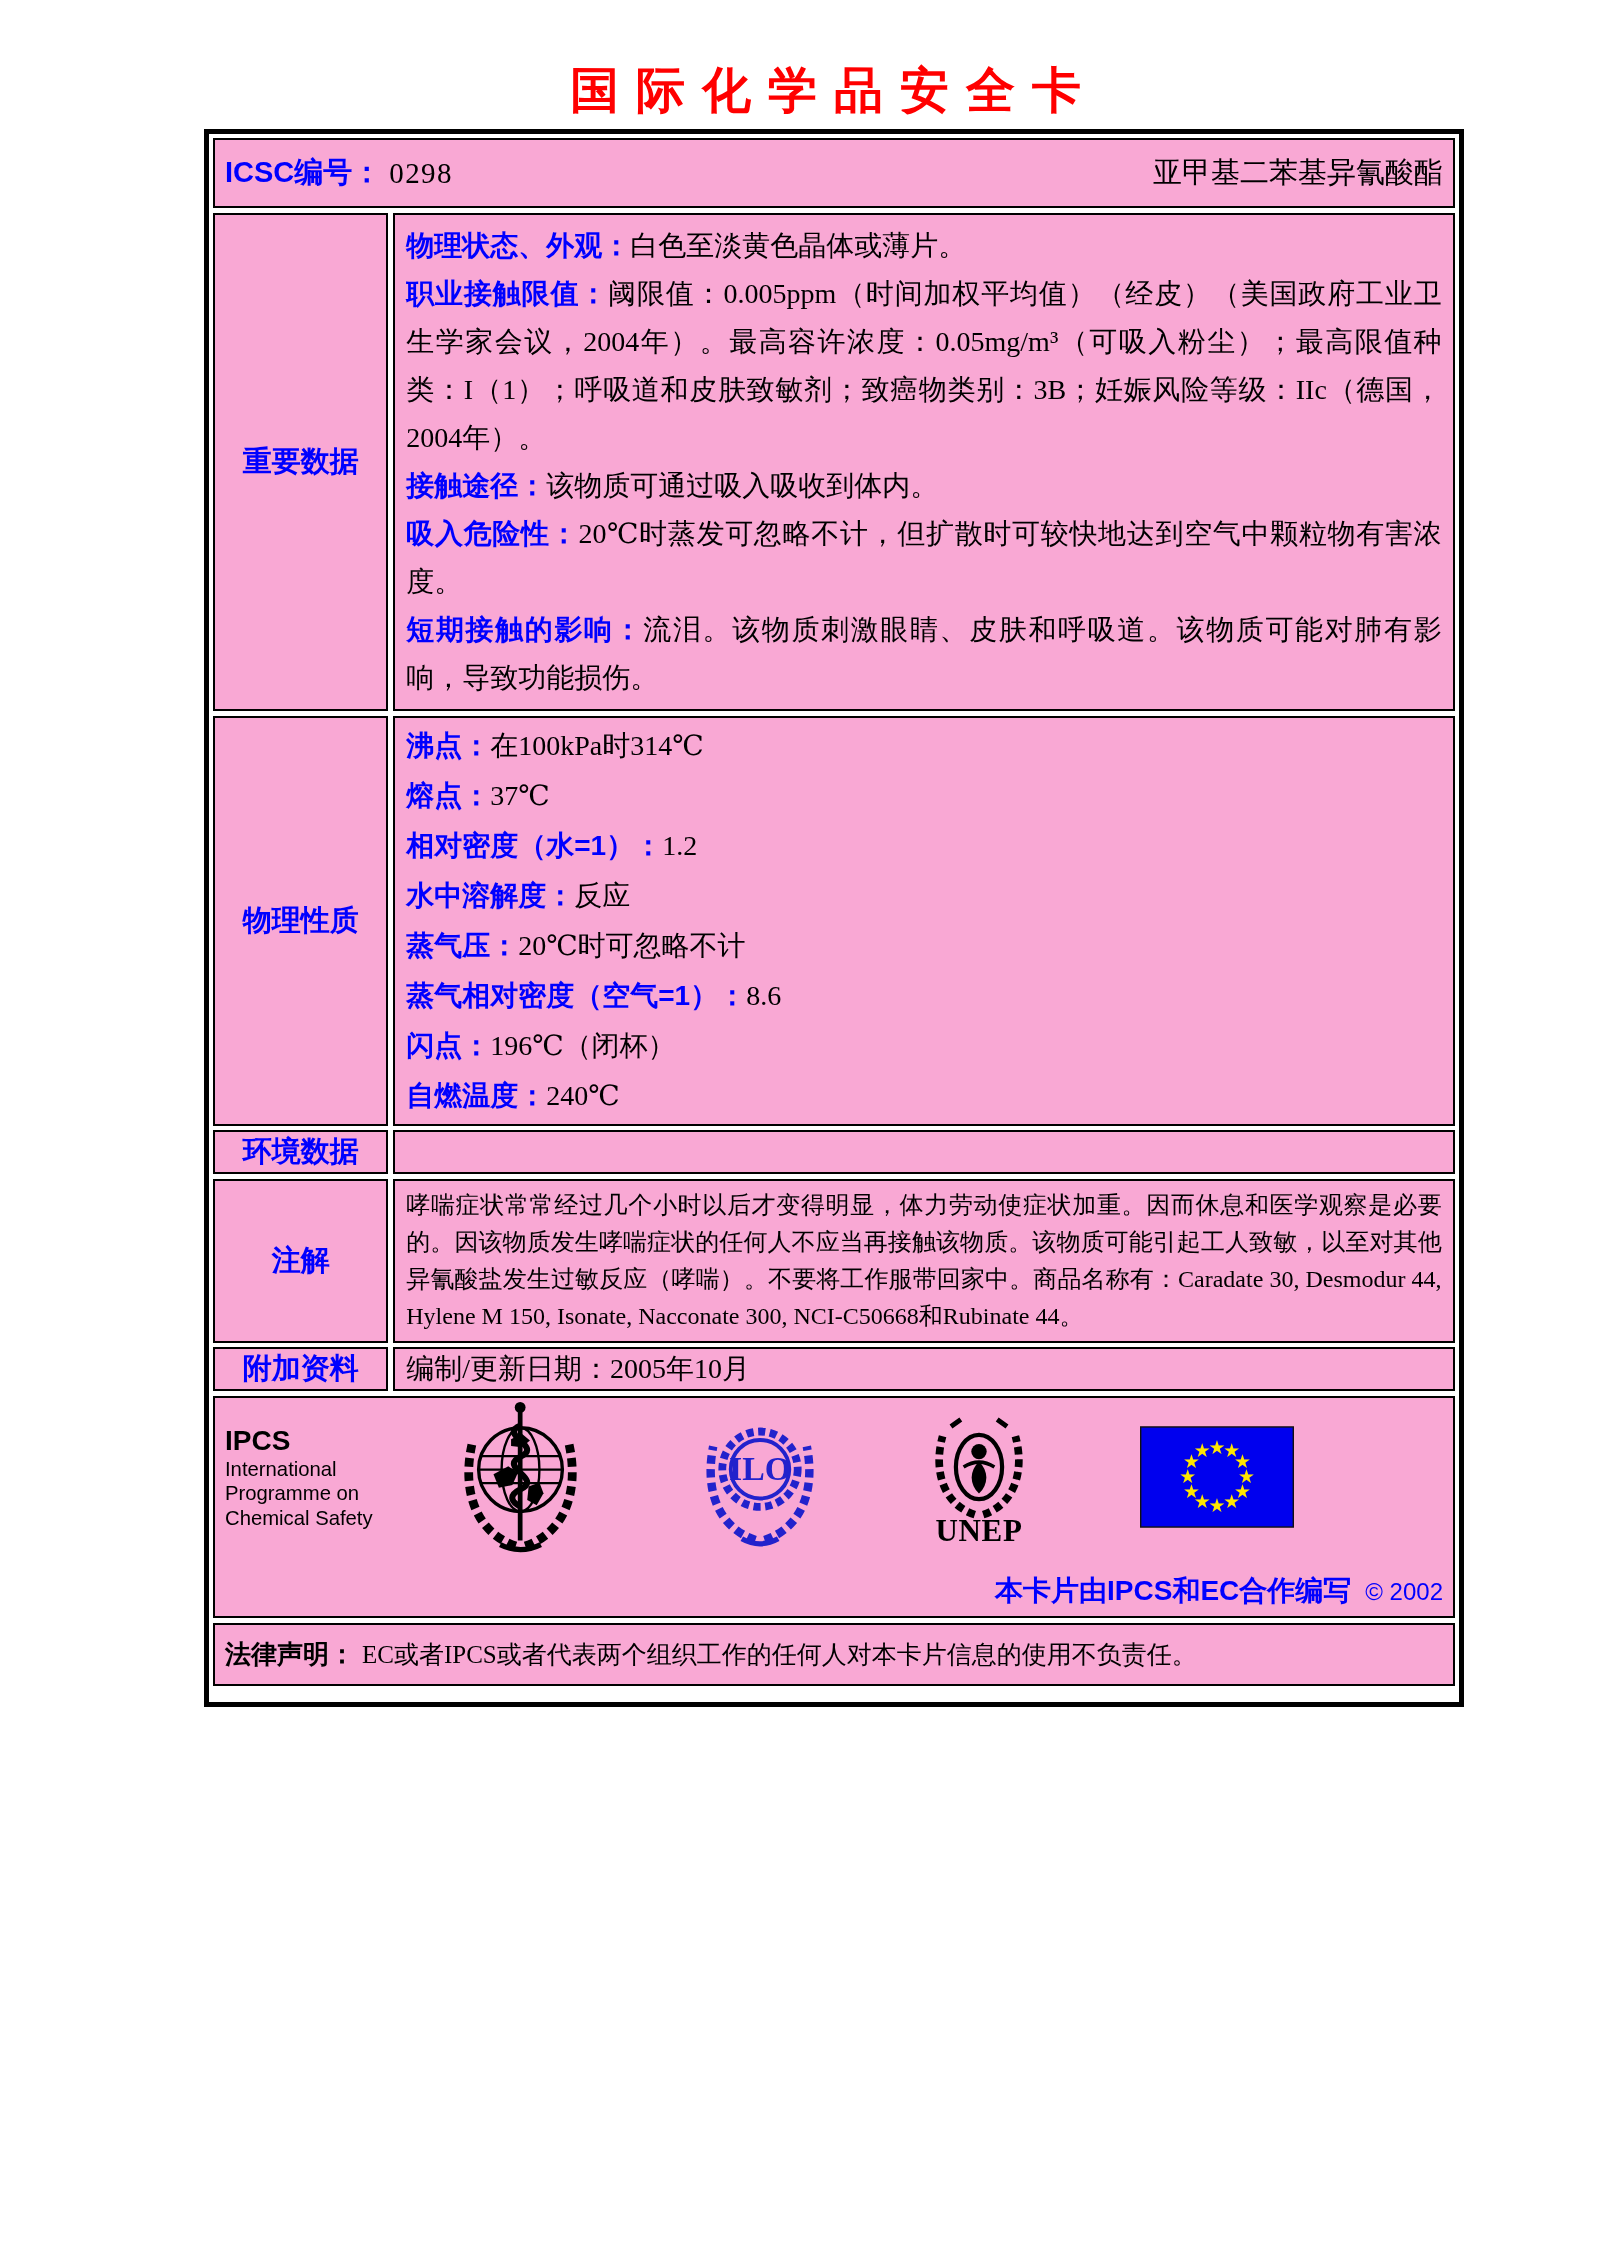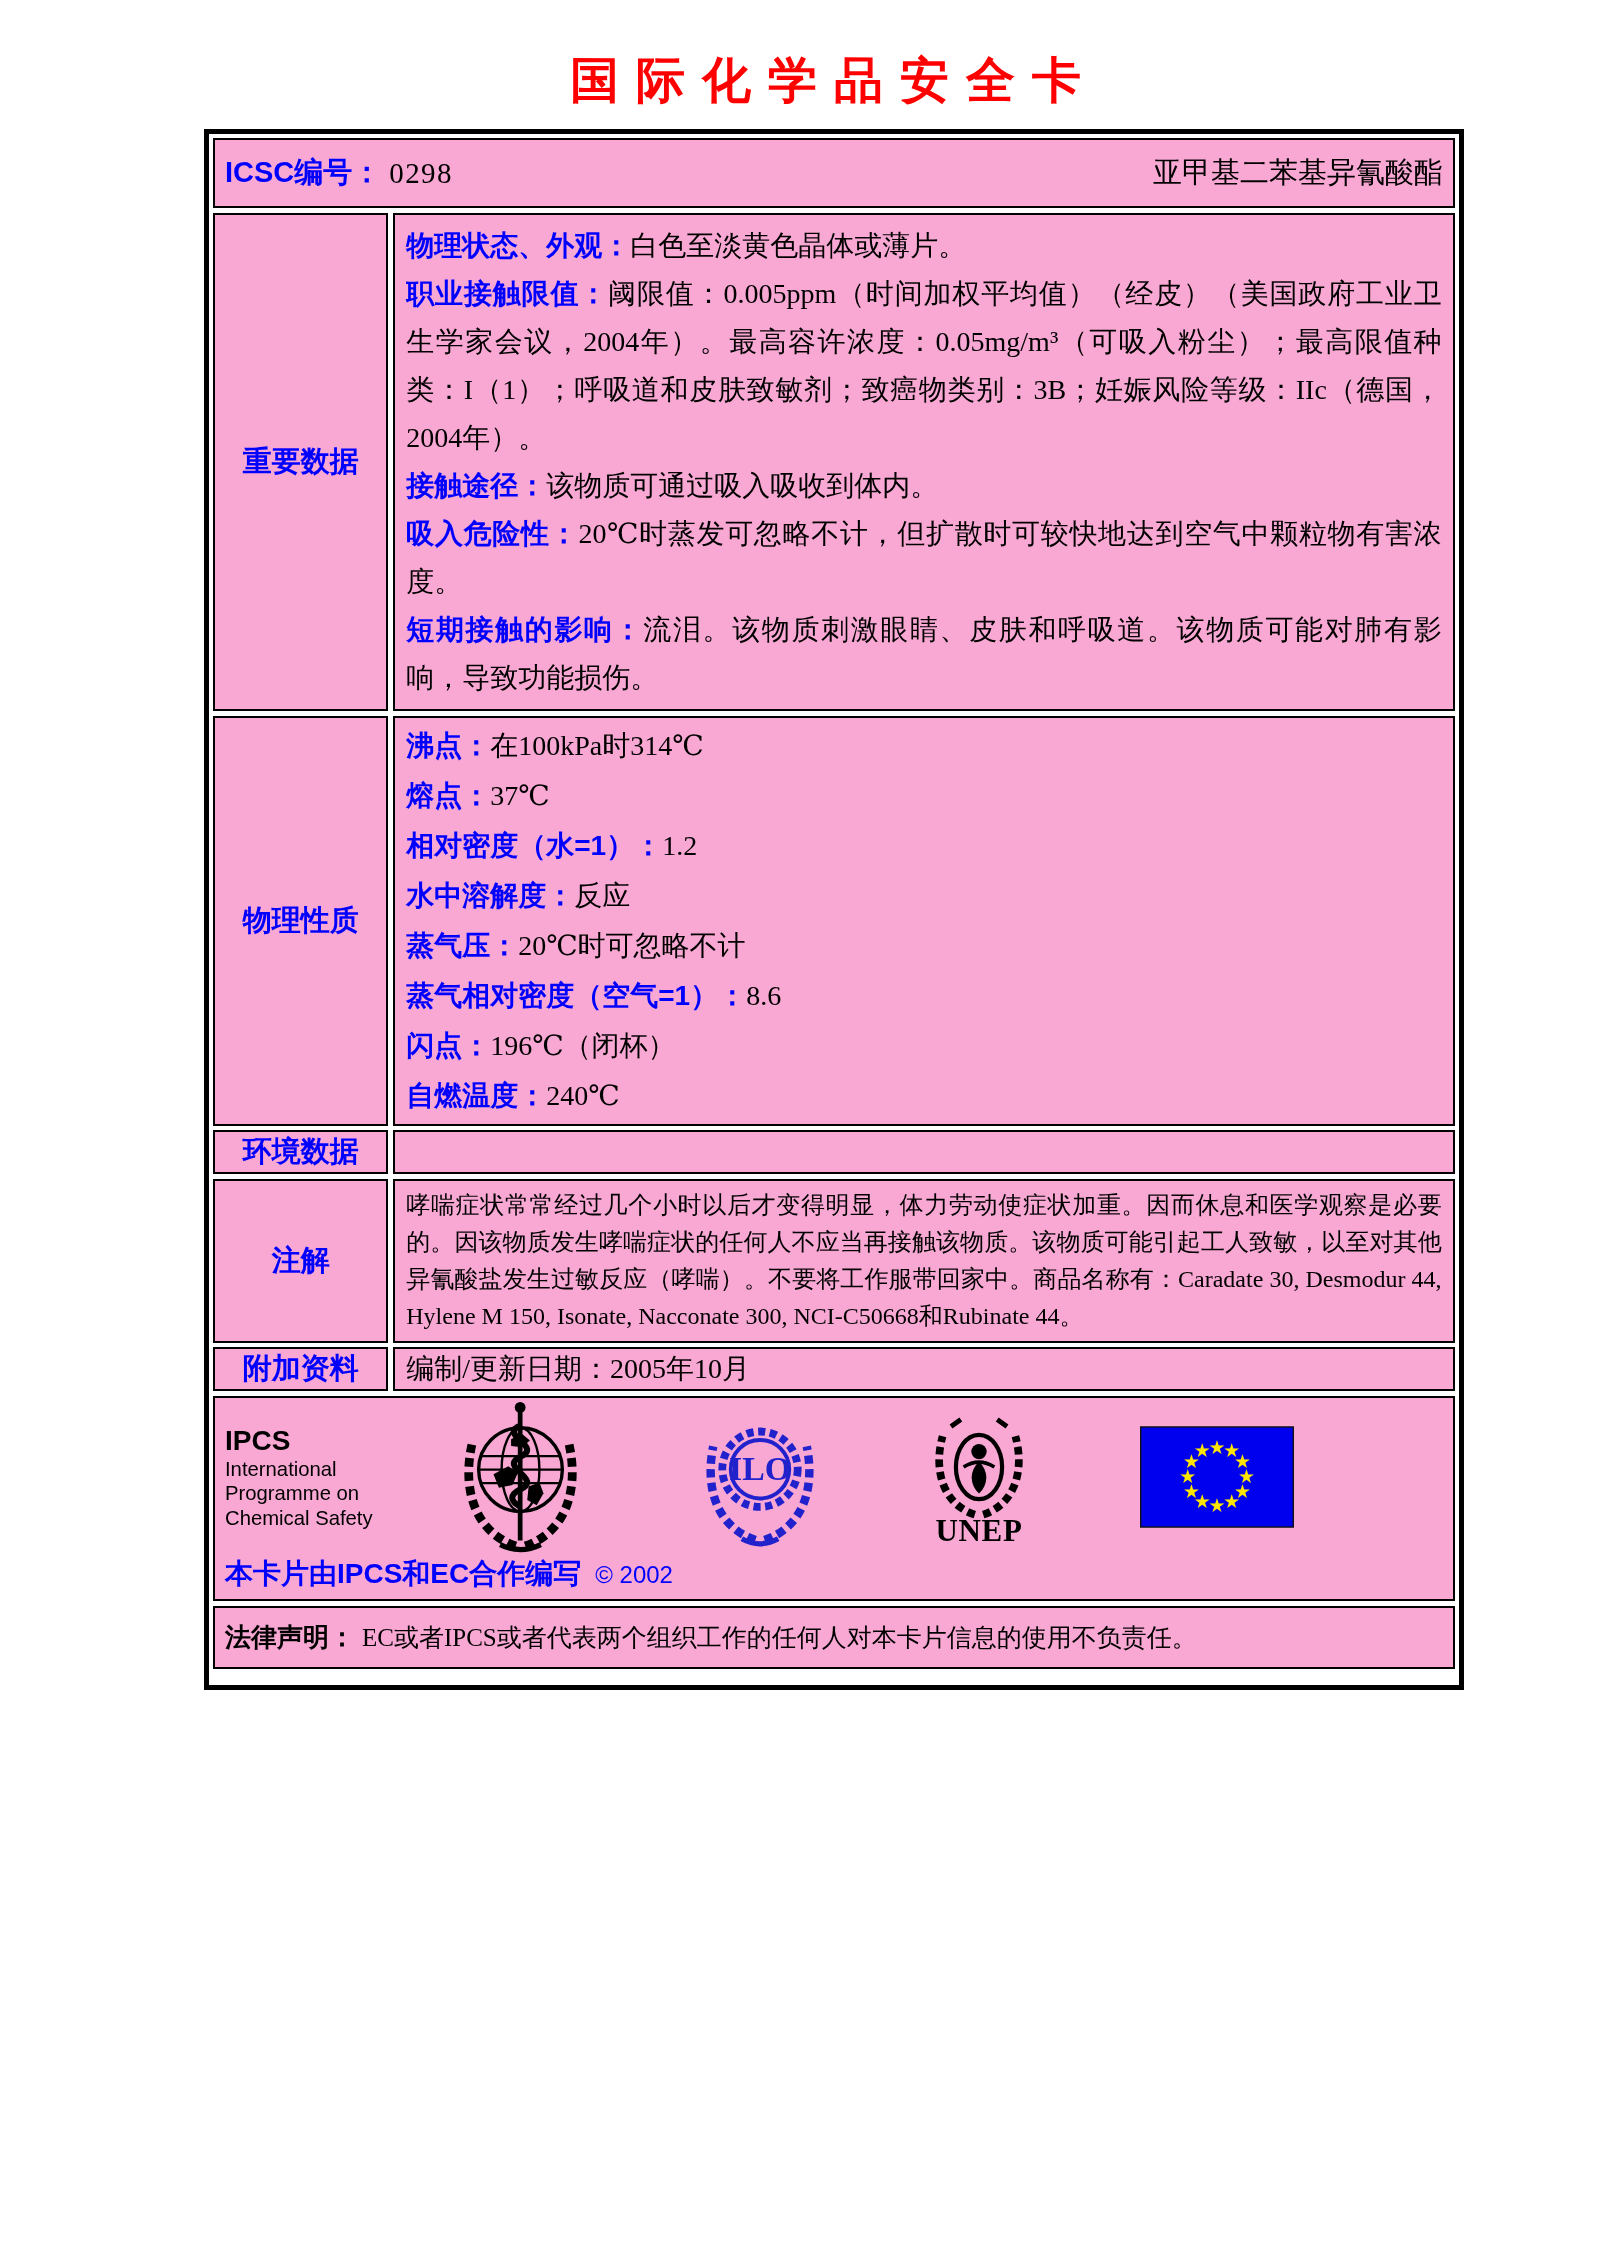--- a/index.html
+++ b/index.html
@@ -7,21 +7,21 @@
     --sans: "Liberation Sans", "DejaVu Sans", sans-serif;
     --blue: #0000ff;
     --red: #ff0000;
     --ink: #000000;
   }
   *{ box-sizing: border-box; margin:0; padding:0; }
   body{ background:#ffffff; width:1624px; height:2261px; position:relative;
         font-family: var(--serif); color: var(--ink); }
 
   .doc-title{
-    position:absolute; top:52px; left:204px; width:1260px;
+    position:absolute; top:62px; left:204px; width:1260px;
     text-align:center; color:var(--red);
     font-family: var(--sans); font-weight:bold;
     font-size:49px; letter-spacing:17px; line-height:56px;
   }
 
   .card{
     position:absolute; left:204px; top:129px; width:1260px;
     border:5.6px solid #000; padding:4.2px; background:#fff;
   }
   .row{ display:flex; gap:4.9px; margin-bottom:4.9px; }
@@ -69,21 +69,21 @@
   .logo-strip{ display:flex; align-items:center; height:144px; }
   .ipcs-block{ width:184px; flex:0 0 184px; font-family:var(--sans); }
   .ipcs-title{ font-weight:bold; font-size:28px; line-height:32px; }
   .ipcs-sub{ font-size:20.3px; line-height:24.5px; }
   .logo{ display:block; }
   .who-logo{ margin-left:43px; }
   .ilo-logo{ margin-left:106px; }
   .unep-block{ margin-left:98px; text-align:center; }
   .unep-word{ font-family:var(--serif); font-weight:bold; font-size:31px; line-height:31px; letter-spacing:0.7px; margin-top:-4.2px; }
   .eu-flag{ margin-left:105px; }
-  .credit-line{ text-align:left; margin-top:6px; }
+  .credit-line{ text-align:right; margin-top:23px; }
   .credit-main{ color:var(--blue); font-family:var(--sans); font-weight:bold; font-size:28px; }
   .credit-copy{ color:var(--blue); font-family:var(--sans); font-size:24px; margin-left:11.2px; }
 
   
   .legal-cell{ flex:1; min-height:63px; display:flex; align-items:center; padding:0 9.8px; }
   .legal-label{ font-family:var(--sans); font-weight:bold; font-size:26px; color:var(--ink); }
   .legal-text{ font-family:var(--serif); font-size:25px; color:var(--ink); margin-left:7px; }
 </style>
 </head>
 <body>

